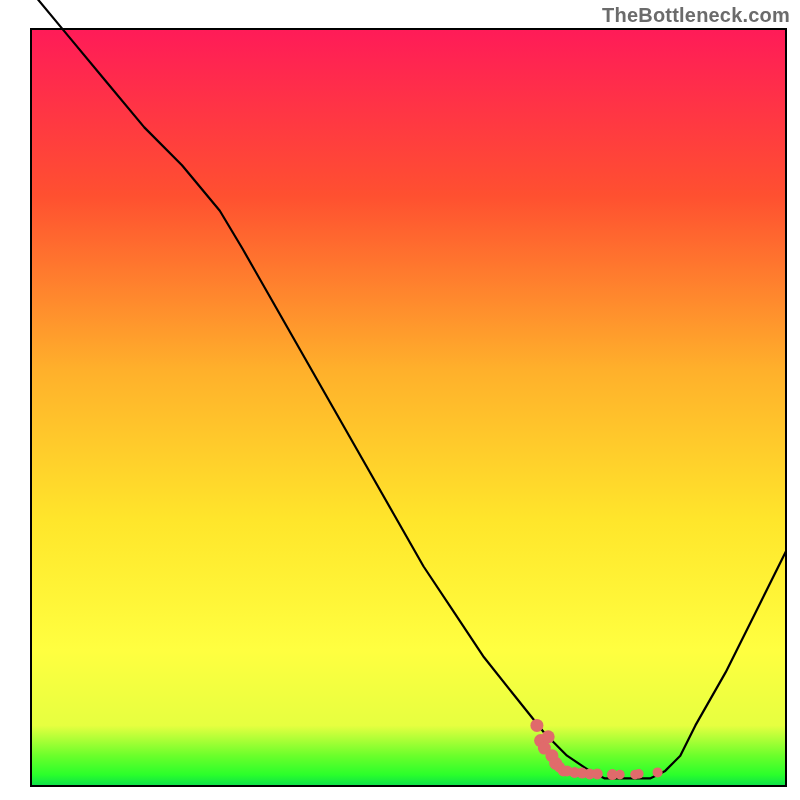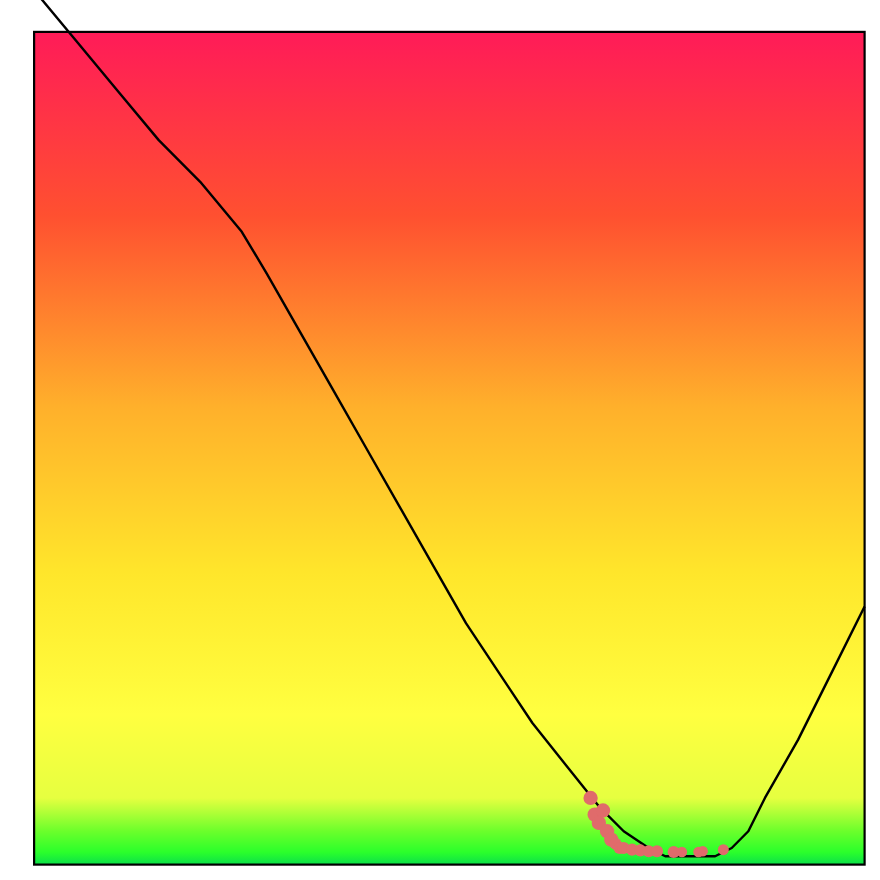--- a/index.html
+++ b/index.html
@@ -31,20 +31,21 @@
     left: 0;
     top: 0;
     width: 800px;
     height: 800px;
   }
 </style>
 </head>
 <body>
 
 <div class="wrap">
+  <div class="attribution">TheBottleneck.com</div>
   <svg class="plot" viewBox="0 0 800 800">
     <defs>
       <linearGradient id="bg-grad" x1="0" y1="0" x2="0" y2="1">
         <stop offset="0%" stop-color="#ff1b58"></stop>
         <stop offset="22%" stop-color="#ff5030"></stop>
         <stop offset="45%" stop-color="#ffb02b"></stop>
         <stop offset="65%" stop-color="#ffe62b"></stop>
         <stop offset="82%" stop-color="#ffff40"></stop>
         <stop offset="92%" stop-color="#e6ff40"></stop>
         <stop offset="96%" stop-color="#6bff2b"></stop>

